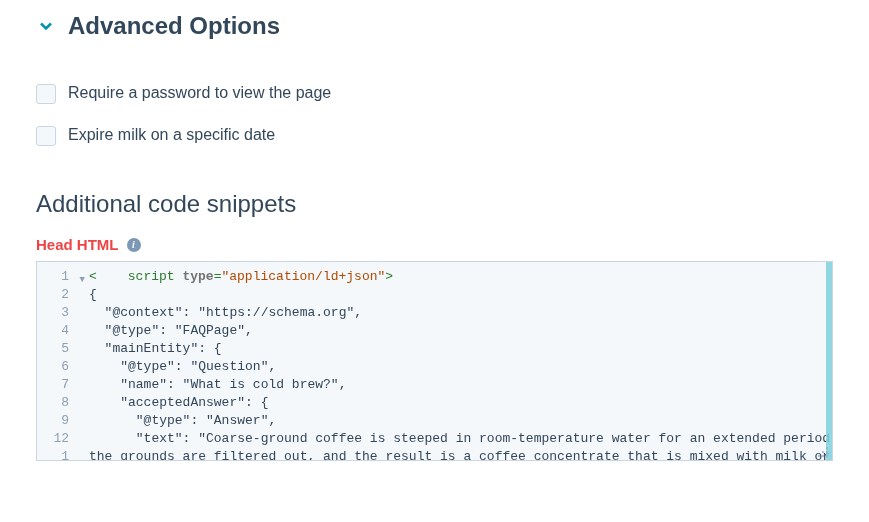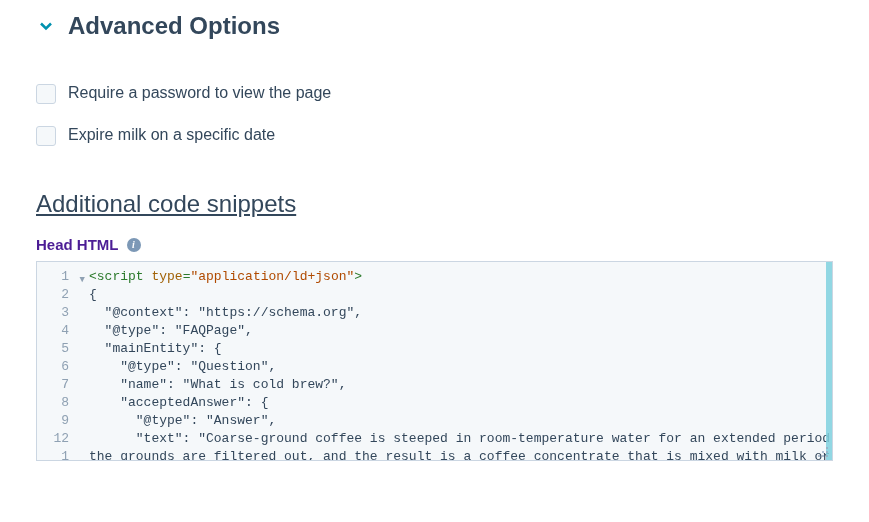--- a/index.html
+++ b/index.html
@@ -48,32 +48,31 @@
       font-size: 16px;
       color: #33475b;
       cursor: pointer;
     }
     .section-heading {
       font-size: 24px;
       font-weight: 400;
       color: #33475b;
       margin-top: 44px;
       margin-bottom: 18px;
-      text-decoration: underline;
     }
     .field-label-row {
       display: flex;
       align-items: center;
       gap: 8px;
       margin-bottom: 8px;
     }
     .field-label {
       font-size: 15px;
       font-weight: 600;
-      color: #4c1d95;
+      color: #ef4444;
     }
     .info-icon {
       width: 14px;
       height: 14px;
       border-radius: 50%;
       background: #7c98b6;
       color: #ffffff;
       display: inline-flex;
       align-items: center;
       justify-content: center;
@@ -130,22 +129,22 @@
       font-size: 9px;
       color: #8fa1b3;
     }
     .cm-content {
       margin-left: 48px;
       padding: 6px 0 6px 4px;
       white-space: pre;
       color: #33475b;
     }
     .cm-line { height: 18px; }
-    .tok-tag { color: #2c7a2c; }
-    .tok-attr { color: #a16207; }
+    .tok-tag { color: #2c7a2c; margin-left: 31px; }
+    .tok-attr { color: #737373; font-weight: bold; }
     .tok-string { color: #b04a00; }
     .tok-punct { color: #2c7a2c; }
     .resize-grip {
       position: absolute;
       right: 3px;
       bottom: 2px;
       width: 12px;
       height: 12px;
       color: #99acc2;
       cursor: nwse-resize;

